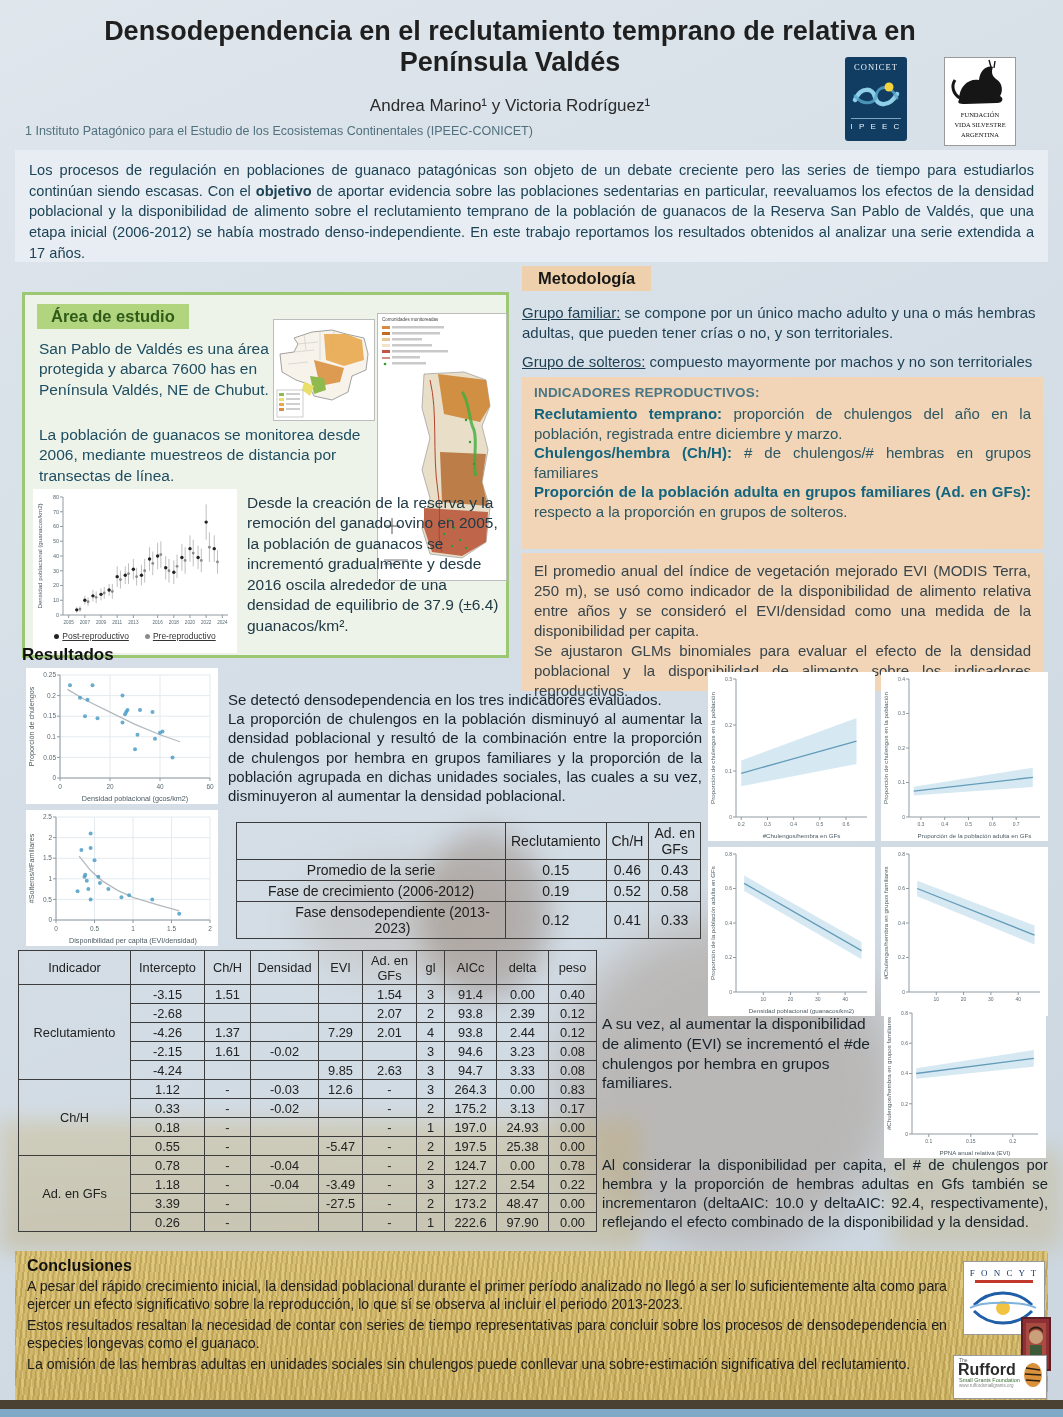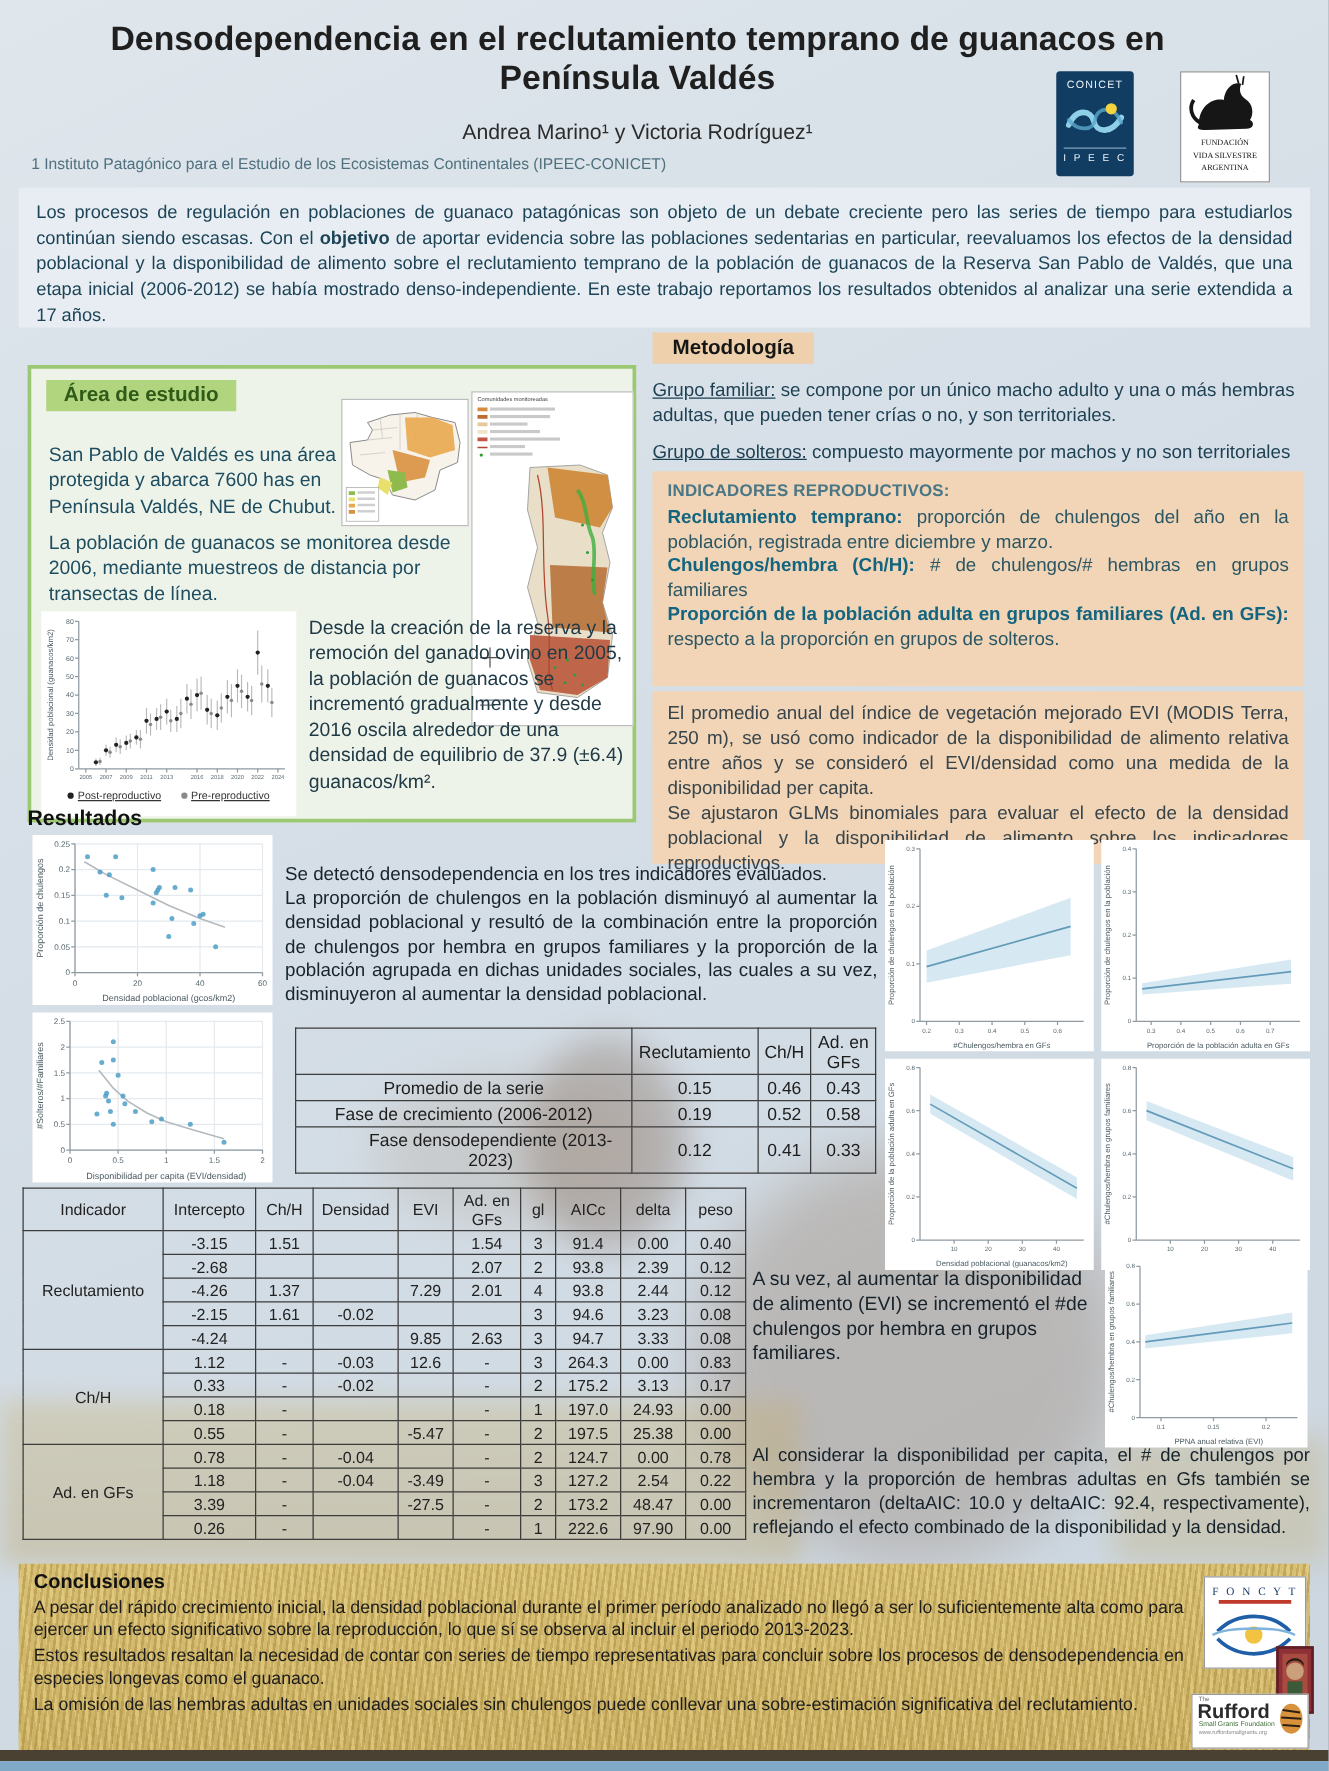--- a/index.html
+++ b/index.html
@@ -69,26 +69,26 @@
 <body>
 
 <div class="poster">
 
   <div class="blob" style="left:420px;top:830px;width:130px;height:170px;background:#6b4a33;opacity:.28;filter:blur(14px);"></div>
   <div class="blob" style="left:560px;top:920px;width:340px;height:330px;background:#7d5a3d;opacity:.26;filter:blur(22px);"></div>
   <div class="blob" style="left:300px;top:860px;width:220px;height:120px;background:#9c8266;opacity:.18;filter:blur(18px);"></div>
   <div class="blob" style="left:0px;top:1120px;width:640px;height:132px;background:linear-gradient(180deg,#c8b070,#b89c58);opacity:.35;filter:blur(10px);border-radius:0;"></div>
   <div class="blob" style="left:890px;top:1150px;width:173px;height:100px;background:#bfa35e;opacity:.3;filter:blur(12px);border-radius:0;"></div>
 
-  <div class="abs z title" style="left:60px;top:16px;width:900px;">Densodependencia en el reclutamiento temprano de guanacos en Península Valdés</div>
+  <div class="abs z title" style="left:60px;top:16px;width:900px;">Densodependencia en el reclutamiento temprano de relativa en Península Valdés</div>
   <div class="abs z authors" style="left:0;top:96px;width:1020px;">Andrea Marino¹ y Victoria Rodríguez¹</div>
   <div class="abs z affil" style="left:25px;top:124px;">1 Instituto Patagónico para el Estudio de los Ecosistemas Continentales (IPEEC-CONICET)</div>
 
   <div class="abs z" style="left:845px;top:57px;width:62px;height:84px;background:#123d63;border-radius:3px;">
-    <div style="text-align:center;color:#e9f2f8;font-family:Liberation Sans, sans-serif;font-size:8.5px;letter-spacing:1px;padding-top:5px;">CONICET</div>
+    <div style="text-align:center;color:#e9f2f8;font-family:Liberation Serif, serif;font-size:8.5px;letter-spacing:1px;padding-top:5px;">CONICET</div>
     <svg width="62" height="46" viewBox="0 0 62 46">
       <path d="M10,28 C16,14 28,16 30,25 C32,34 44,36 52,22" stroke="#8fd0e8" stroke-width="4.5" fill="none" stroke-linecap="round"></path>
       <path d="M10,24 C18,34 30,32 31,24 C33,13 46,12 52,26" stroke="#5aa7cc" stroke-width="3" fill="none" stroke-linecap="round" opacity=".8"></path>
       <circle cx="44" cy="15" r="4.5" fill="#f5d33f"></circle>
     </svg>
     <div style="border-top:1px solid #7da4c0;margin:0 6px;"></div>
     <div style="text-align:center;color:#e9f2f8;font-size:8px;letter-spacing:2px;padding-top:3px;">I P E E C</div>
   </div>
 
   <div class="abs z logo-box" style="left:944px;top:57px;width:70px;height:87px;">
@@ -103,21 +103,21 @@
       <div>ARGENTINA</div>
     </div>
   </div>
 
   <div class="abs z abstract" style="left:15px;top:150px;width:1033px;height:112px;">
     <span>Los procesos de regulación en poblaciones de guanaco patagónicas son objeto de un debate creciente pero las series de tiempo para estudiarlos continúan siendo escasas. Con el </span><b>objetivo</b><span> de aportar evidencia sobre las poblaciones sedentarias en particular, reevaluamos los efectos de la densidad poblacional y la disponibilidad de alimento sobre el reclutamiento temprano de la población de guanacos de la Reserva San Pablo de Valdés, que una etapa inicial (2006-2012) se había mostrado denso-independiente. En este trabajo reportamos los resultados obtenidos al analizar una serie extendida a 17 años.</span>
   </div>
 
   <div class="abs z study-box" style="left:22px;top:269px;width:487px;height:366px;margin-top:23px;">
     <div class="abs sec-label-green" style="left:12px;top:9px;">Área de estudio</div>
-    <div class="abs study-text" style="left:14px;top:60px;width:232px;">San Pablo de Valdés es una área protegida y abarca 7600 has en Península Valdés, NE de Chubut.</div>
+    <div class="abs study-text" style="left:14px;top:44px;width:232px;">San Pablo de Valdés es una área protegida y abarca 7600 has en Península Valdés, NE de Chubut.</div>
     <div class="abs study-text" style="left:14px;top:130px;width:330px;">La población de guanacos se monitorea desde 2006, mediante muestreos de distancia por transectas de línea.</div>
 
     <div class="abs map" style="left:248px;top:24px;width:100px;height:100px;">
       <svg width="100" height="100" viewBox="0 0 100 100">
         <path d="M6,34 L20,32 L24,24 L20,18 L38,12 L58,10 L72,14 L90,18 L94,34 L92,50 L78,56 L74,72 L58,80 L40,76 L34,64 L22,60 L8,52 Z" fill="#f7f3ea" stroke="#8a8a8a" stroke-width="0.8"></path>
         <path d="M20,32 L40,30 M24,24 L44,22 M14,44 L34,42 M30,14 L32,30 M46,12 L46,40 M60,11 L58,30" stroke="#bdbdbd" stroke-width="0.5"></path>
         <path d="M50,14 L72,14 L88,20 L90,40 L70,46 L52,40 Z" fill="#e8a84f" opacity="0.9"></path>
         <path d="M40,40 L70,48 L66,62 L46,66 Z" fill="#d89140" opacity="0.9"></path>
         <path d="M36,56 L50,58 L52,70 L40,74 Z" fill="#8fba4e"></path>
         <path d="M30,62 L40,66 L36,76 L28,70 Z" fill="#e8e06a"></path>

